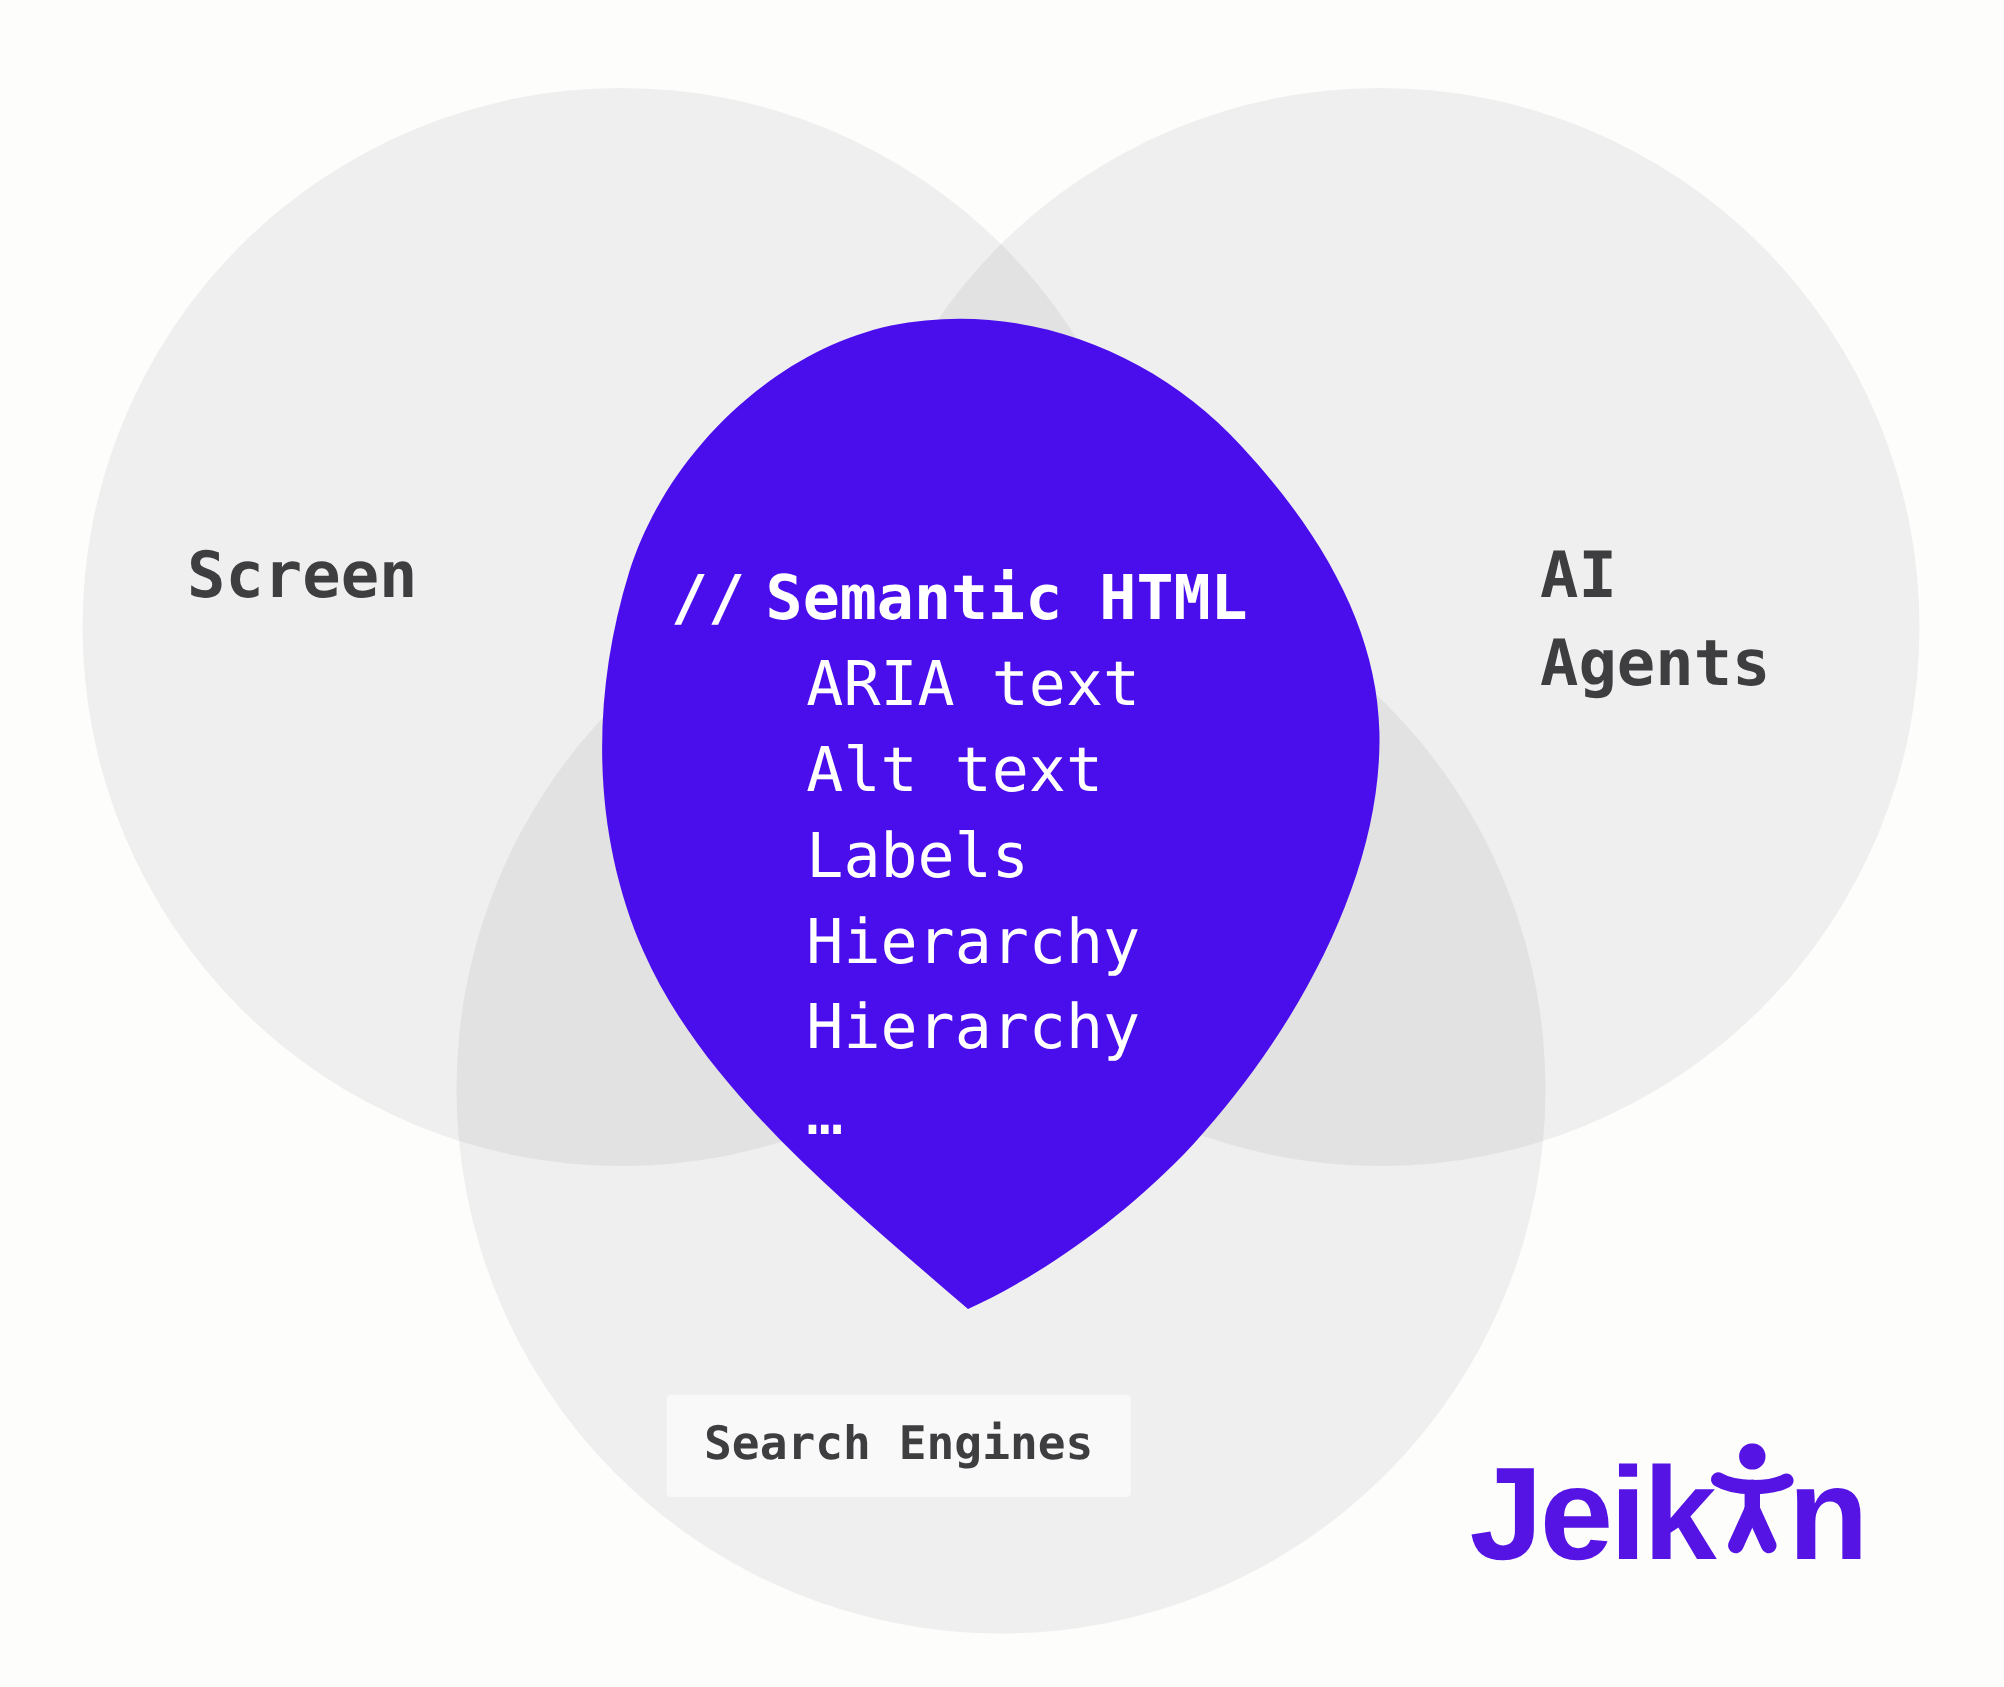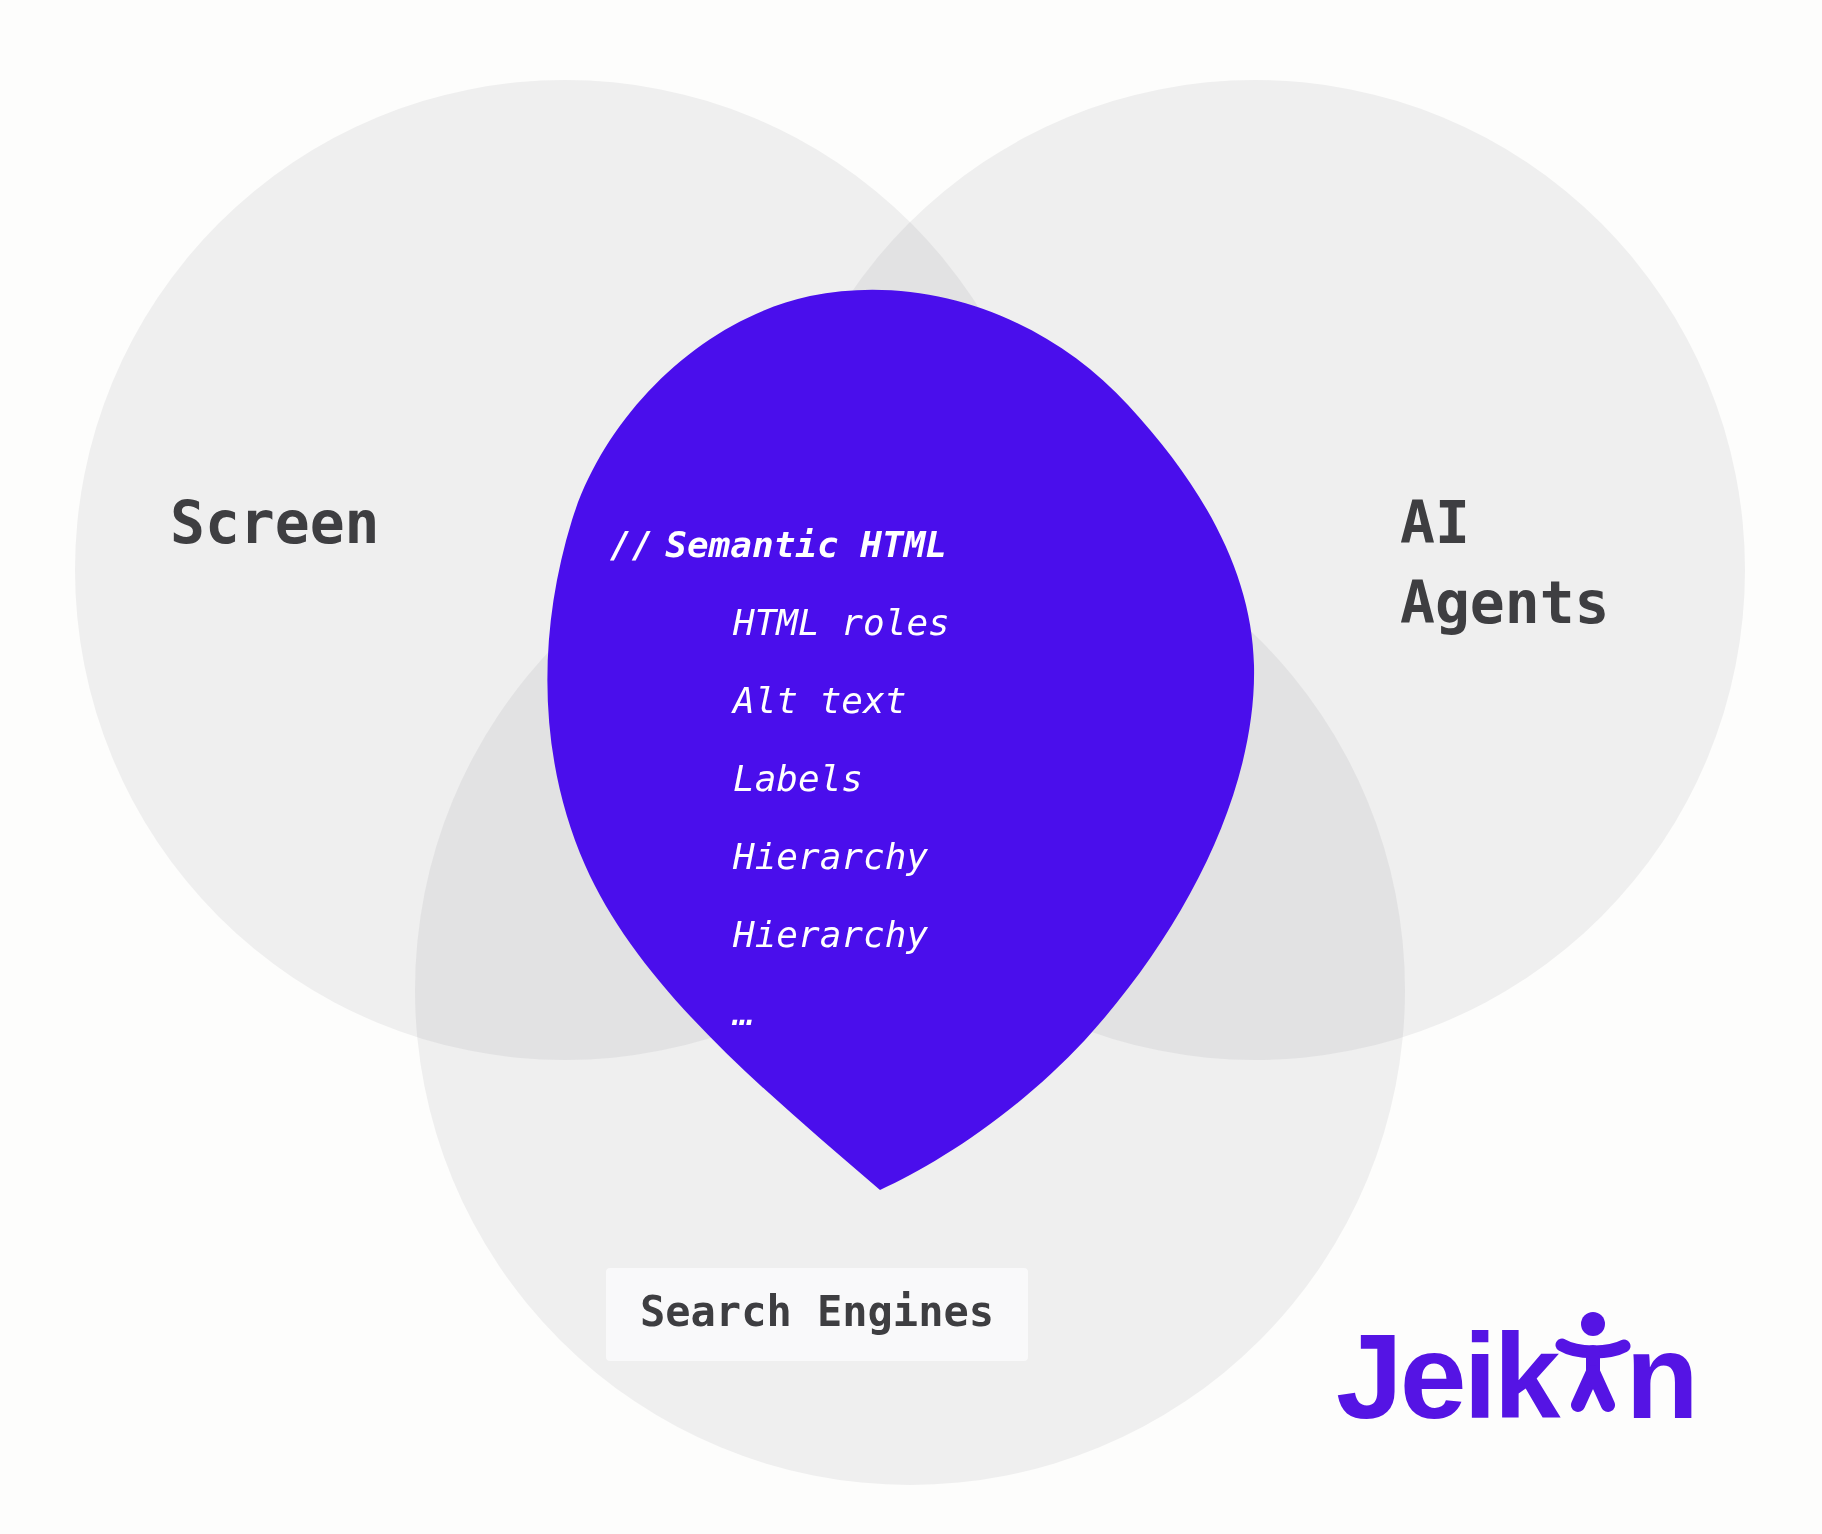--- a/index.html
+++ b/index.html
@@ -34,25 +34,24 @@
   .circle-right  { left: 765px; top:  80px; width: 980px; height: 980px; }
   .circle-bottom { left: 415px; top: 495px; width: 990px; height: 990px; }
 
   .blob-svg { position:absolute; left:0; top:0; width:1822px; height:1534px; }
   .blob-svg path { fill: var(--accent); }
 
   .center-text {
     position: absolute;
     left: 610px;
     top: 506px;
-    font-size: 36px;
+    font-size: 56px;
     line-height: 78px;
     color: var(--on-accent);
     white-space: nowrap;
-    font-style: italic;
   }
   .center-heading { font-weight: bold; }
   .center-heading .comment-prefix { margin-right: 0.55ch; }
   .center-item { padding-left: 123px; font-weight: normal; }
 
   .set-label {
     position: absolute;
     font-weight: bold;
     font-size: 58px;
     line-height: 80px;
@@ -124,21 +123,21 @@
              C 930 272, 1050 320, 1128 405
              C 1205 488, 1252 575, 1254 665
              C 1257 790, 1185 930, 1085 1040
              C 1015 1115, 935 1165, 880 1190 Z"></path>
   </svg>
 
   <div class="center-text">
     <div class="center-heading">
       <span class="comment-prefix">//</span><span>Semantic HTML</span>
     </div>
-    <div class="center-item">HTML roles</div>
+    <div class="center-item">ARIA text</div>
     <div class="center-item">Alt text</div>
     <div class="center-item">Labels</div>
     <div class="center-item">Hierarchy</div>
     <div class="center-item">Hierarchy</div>
     <div class="center-item">…</div>
   </div>
 
   <div class="set-label label-screen-readers">
     <div>Screen</div>
   </div>

